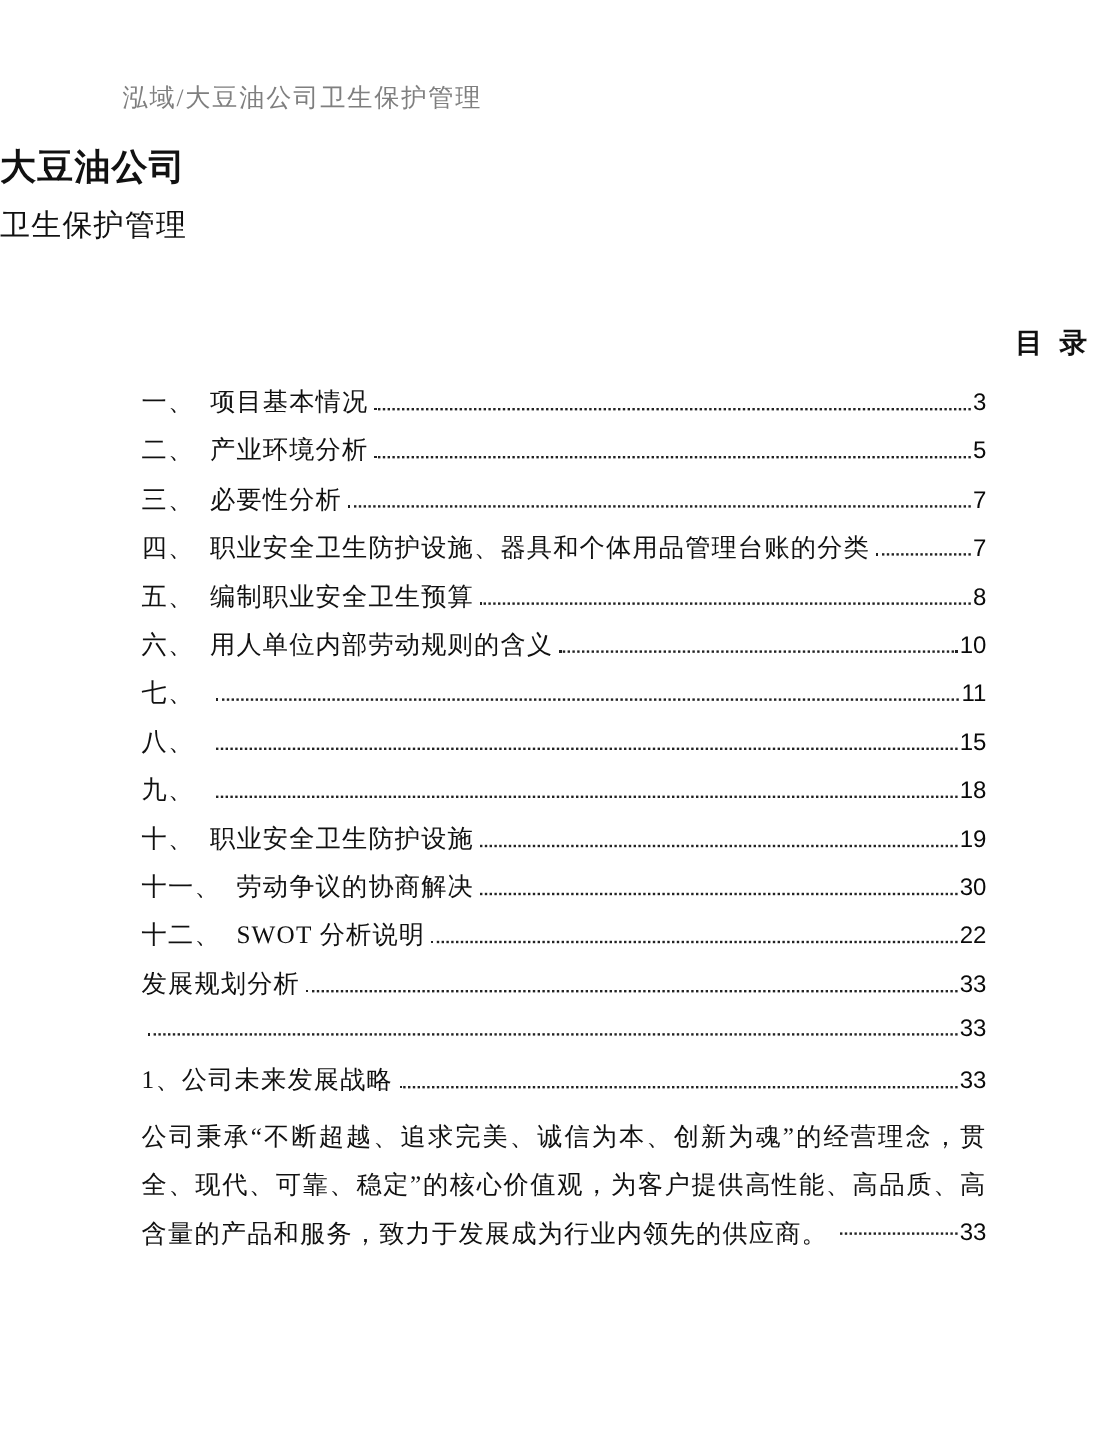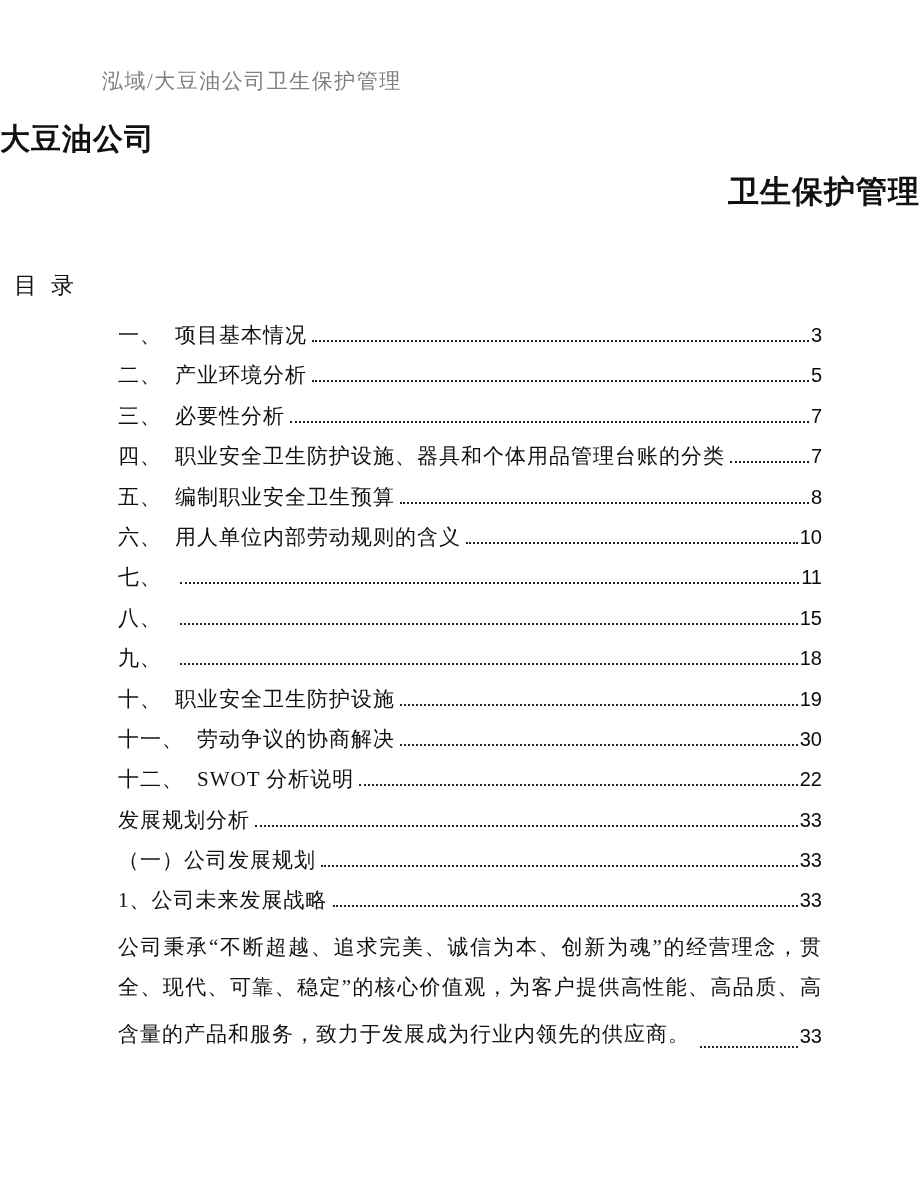--- a/index.html
+++ b/index.html
@@ -17,28 +17,28 @@
     color:#7f7f7f;
     margin-left:27px;
   }
   .doc-title{
     position:absolute;top:119px;left:0;width:100%;
     font-family:"Liberation Sans","DejaVu Sans",sans-serif;
     font-weight:bold;font-size:30px;letter-spacing:1px;
   }
   .doc-subtitle{
     position:absolute;top:171px;left:0;width:100%;
-    text-align:right;
+    text-align:left;
     font-family:"Liberation Sans","DejaVu Sans",sans-serif;
-    font-weight:bold;font-size:31px;letter-spacing:1px;
+    font-weight:normal;font-size:25px;letter-spacing:1px;
   }
   .toc-heading{
     position:absolute;top:270px;left:0;width:100%;
-    text-align:left;
-    font-weight:normal;font-size:23px;
+    text-align:right;
+    font-weight:bold;font-size:23px;
     letter-spacing:14px;
     padding-left:14px;box-sizing:border-box;
   }
   .toc{
     position:absolute;left:118px;top:321px;width:704px;
   }
   .toc-row{
     display:flex;align-items:baseline;
     height:40.4px;
     font-size:21px;letter-spacing:1px;
@@ -57,21 +57,21 @@
     font-size:20px;letter-spacing:0;color:#0a0a0a;
   }
   .para-line{
     height:40.4px;line-height:40.4px;
     font-size:21px;letter-spacing:1px;
     text-align:justify;text-align-last:justify;
     text-justify:inter-character;
     overflow:hidden;
   }
   .para-last{
-    display:flex;align-items:flex-end;
+    display:flex;align-items:center;
     height:40.4px;font-size:21px;letter-spacing:1px;
   }
   .para-last .leader{margin-left:10px;}
 </style>
 </head>
 <body>
 
 <div class="page-header">泓域/大豆油公司卫生保护管理</div>
 
 <div class="doc-title">大豆油公司</div>
@@ -164,21 +164,20 @@
 
   <div class="toc-row">
       <span class="prefix"></span>
       <span class="entry-title">发展规划分析</span>
       <span class="leader"></span>
       <span class="pg">33</span>
     </div>
 
   <div class="toc-row">
       <span class="prefix"></span>
-      <span class="entry-title">（一）公司发展规划</span>
       <span class="leader"></span>
       <span class="pg">33</span>
     </div>
 
   <div class="toc-row">
       <span class="prefix"></span>
       <span class="entry-title">1、公司未来发展战略</span>
       <span class="leader"></span>
       <span class="pg">33</span>
     </div>

